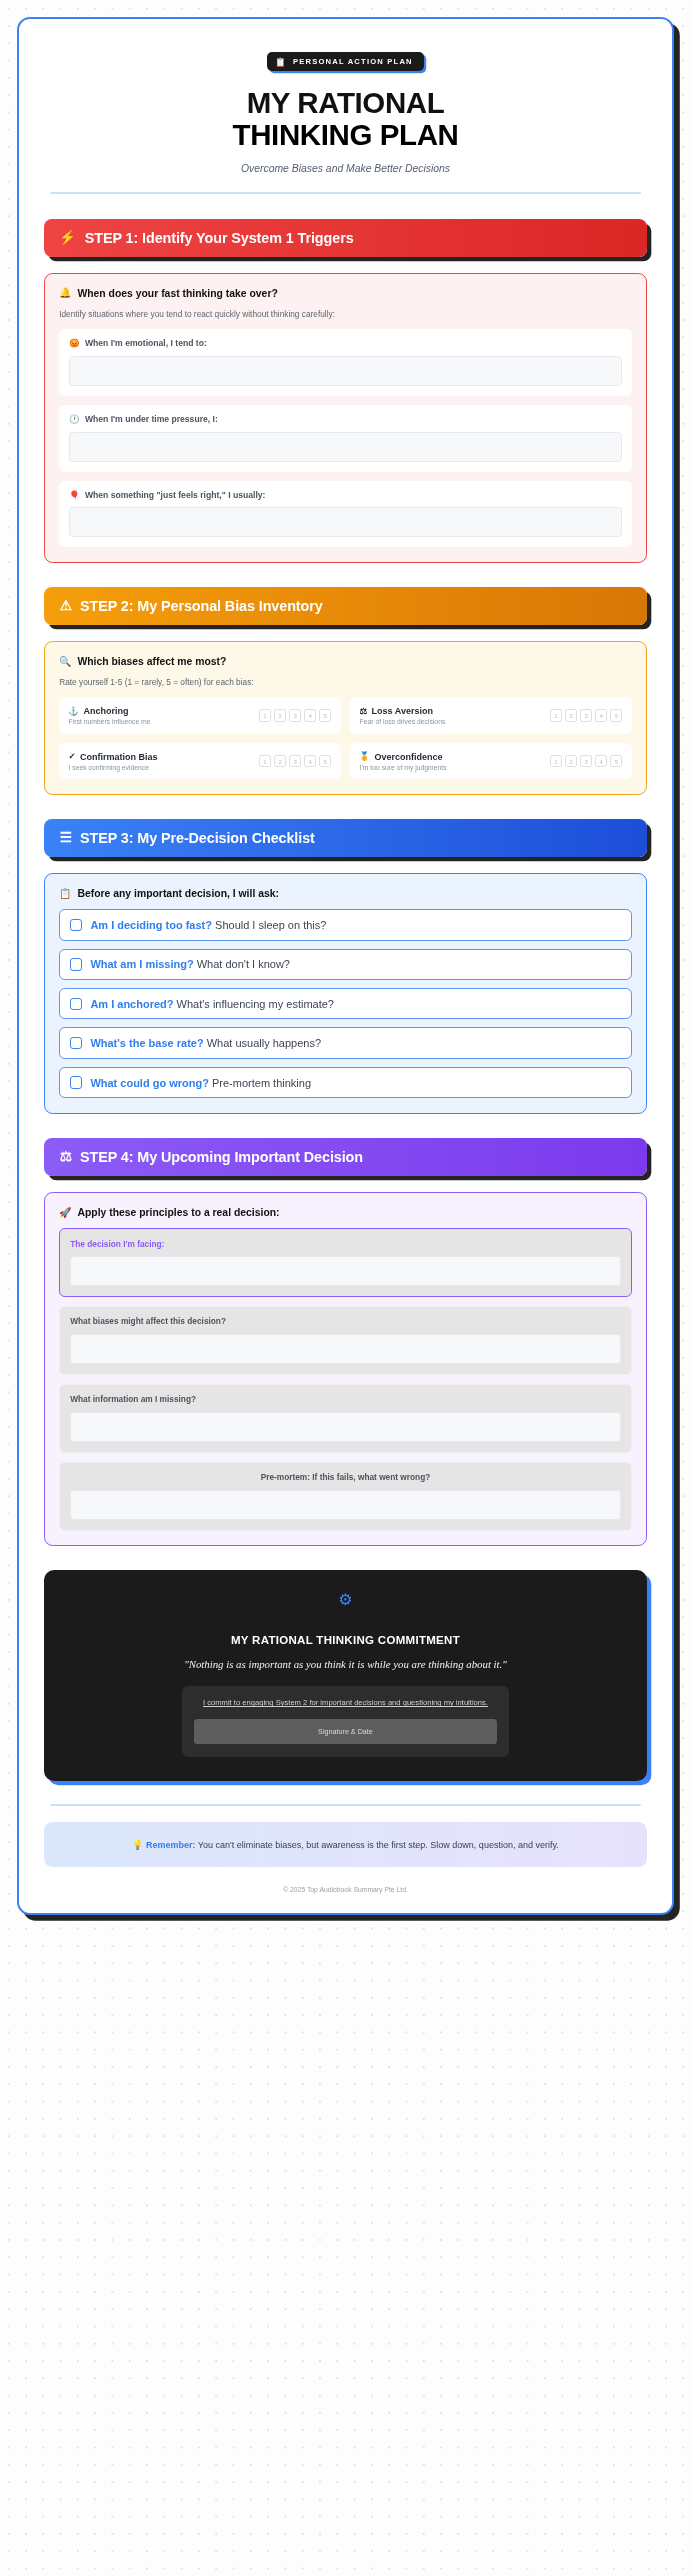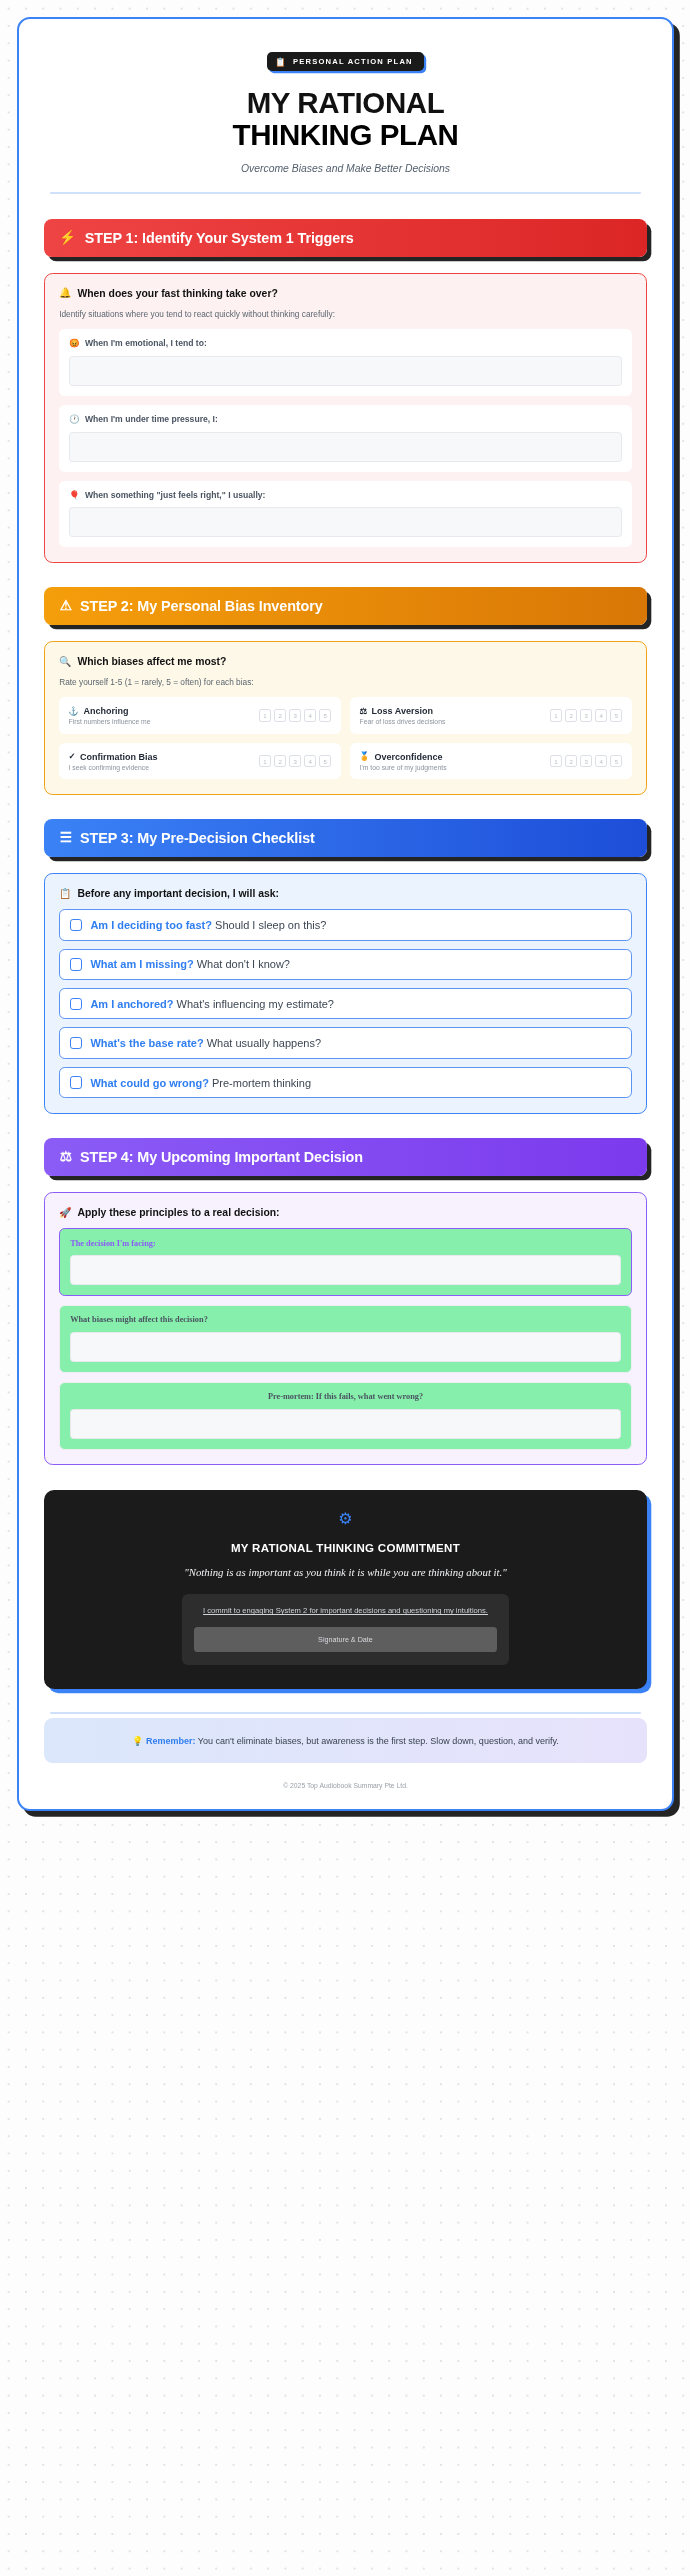--- a/index.html
+++ b/index.html
@@ -208,26 +208,25 @@
     border: 1.4px solid #3b82f6;
     border-radius: 2.9px;
     flex-shrink: 0;
     background: #ffffff;
   }
   .check-text { font-size: 11px; color: #3c4653; }
   .check-text b { color: #2f7ef0; font-weight: 800; }
 
   
   .decision-card {
-    background: #86efac;
+    background: #e5e5e5;
     border-radius: 5.8px;
     padding: 9.4px 10px 10px 10px;
     margin-bottom: 9.4px;
     border: 0.7px solid #efeff3;
-    font-family: Liberation Serif, serif;
   }
   .decision-card:last-child { margin-bottom: 0; text-align: center; }
   .decision-card.primary {
     border: 1.4px solid #8b5cf6;
   }
   .decision-label {
     font-size: 8.3px;
     font-weight: 700;
     color: #4a5461;
     margin-bottom: 7.2px;
@@ -238,21 +237,21 @@
   .commitment {
     margin-top: 24.5px;
     background: #1b1b1b;
     border-radius: 10px;
     padding: 21.6px 20px 24.5px 20px;
     text-align: center;
     box-shadow: 4.3px 4.3px 0 #3b82f6;
   }
   .commit-icon { font-size: 16px; color: #3b82f6; line-height: 1; }
   .commit-title {
-    margin-top: 15px;
+    margin-top: 26px;
     color: #ffffff;
     font-size: 11.5px;
     font-weight: 800;
     letter-spacing: 0.3px;
   }
   .commit-quote {
     margin-top: 11.5px;
     color: #f3f4f6;
     font-size: 10.8px;
     font-style: italic;
@@ -284,21 +283,21 @@
   }
 
   
   .foot-rule {
     margin: 23px 5.8px 0 5.8px;
     height: 2.2px;
     background: #cfe0fb;
     border-radius: 1.4px;
   }
   .remember {
-    margin-top: 4px;
+    margin-top: 16px;
     background: linear-gradient(90deg,#dbe7fb 0%,#e7e2fb 100%);
     border-radius: 8.6px;
     padding: 14.4px 29px;
     text-align: center;
     font-size: 9px;
     color: #384250;
     line-height: 1.8;
   }
   .remember b { color: #2f7ef0; font-weight: 800; }
   .remember .bulb { color: #f5a623; }
@@ -507,20 +506,24 @@
       <div class="decision-card primary">
         <div class="decision-label">The decision I'm facing:</div>
         <div class="write-line"></div>
       </div>
 
       <div class="decision-card">
         <div class="decision-label">What biases might affect this decision?</div>
         <div class="write-line"></div>
       </div>
 
+      <div class="decision-card">
+        <div class="decision-label">What information am I missing?</div>
+        <div class="write-line"></div>
+      </div>
 
       <div class="decision-card">
         <div class="decision-label">Pre-mortem: If this fails, what went wrong?</div>
         <div class="write-line"></div>
       </div>
     </div>
   </div>
 
   <div class="commitment">
     <div class="commit-icon">⚙</div>

